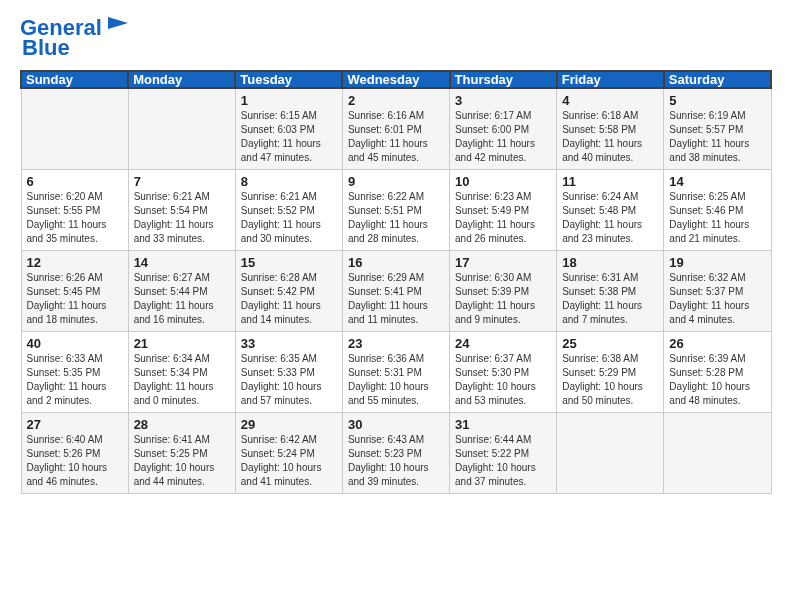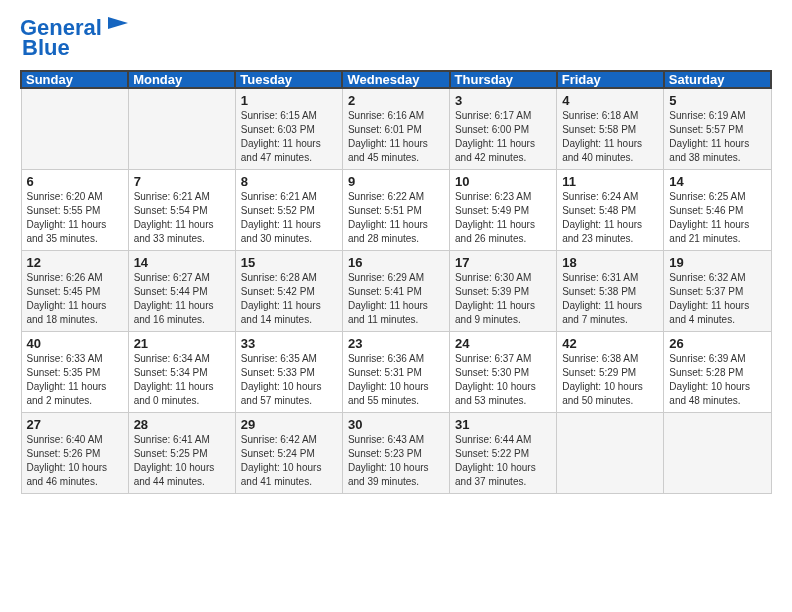--- a/index.html
+++ b/index.html
@@ -225,21 +225,21 @@
           </td>
           <td>
             <span class="day-number">23</span>
             <div class="day-info">Sunrise: 6:36 AM<br>Sunset: 5:31 PM<br>Daylight: 10 hours and 55 minutes.</div>
           </td>
           <td>
             <span class="day-number">24</span>
             <div class="day-info">Sunrise: 6:37 AM<br>Sunset: 5:30 PM<br>Daylight: 10 hours and 53 minutes.</div>
           </td>
           <td>
-            <span class="day-number">42</span>
+            <span class="day-number">25</span>
             <div class="day-info">Sunrise: 6:38 AM<br>Sunset: 5:29 PM<br>Daylight: 10 hours and 50 minutes.</div>
           </td>
           <td>
             <span class="day-number">26</span>
             <div class="day-info">Sunrise: 6:39 AM<br>Sunset: 5:28 PM<br>Daylight: 10 hours and 48 minutes.</div>
           </td>
         </tr>
         <tr>
           <td>
             <span class="day-number">27</span>

